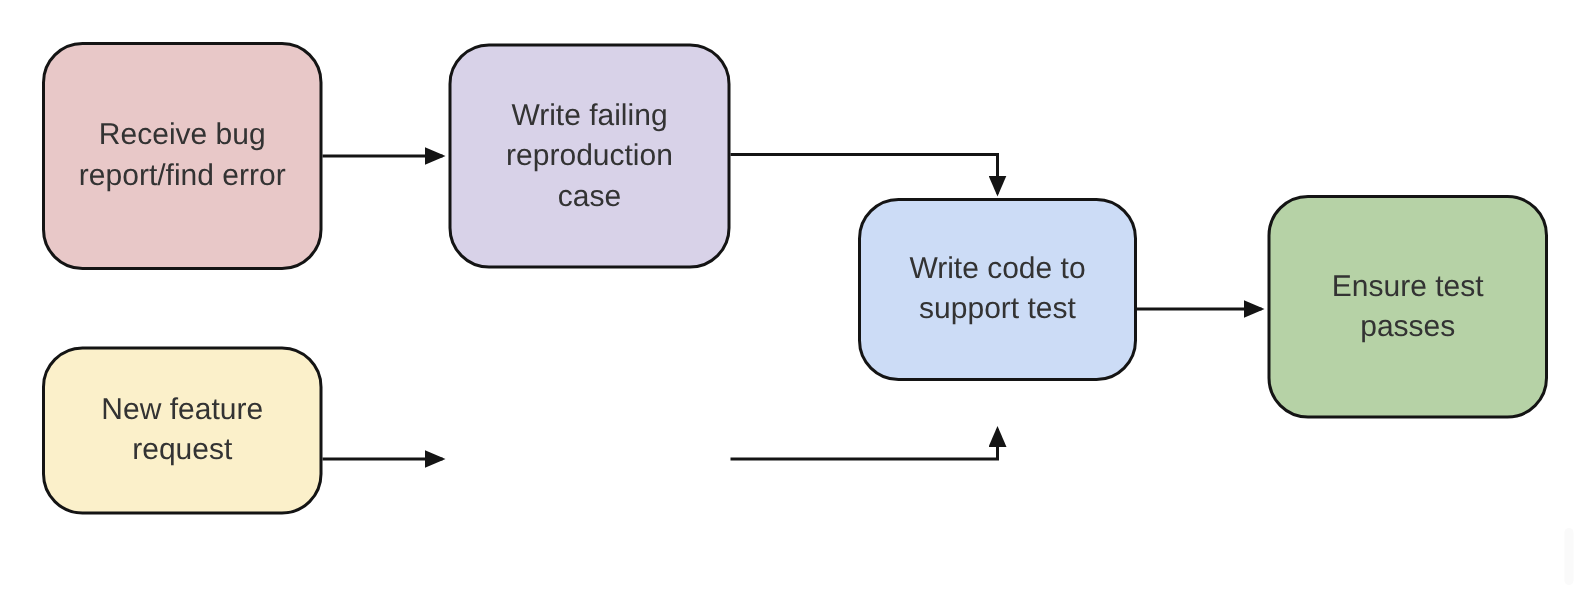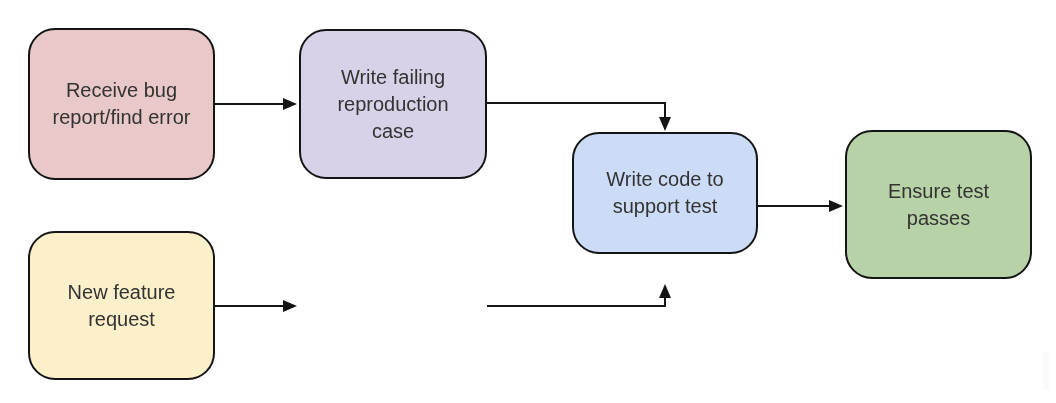--- a/index.html
+++ b/index.html
@@ -71,21 +71,21 @@
   <div class="node" style="left: 28px; top: 28px; width: 187px; height: 152px; background-color: rgb(232, 200, 200);">
     <span class="label">Receive bug
 report/find error</span>
   </div>
 
   <div class="node" style="left: 299px; top: 29px; width: 188px; height: 150px; background-color: rgb(216, 210, 232);">
     <span class="label">Write failing
 reproduction case</span>
   </div>
 
-  <div class="node" style="left: 28px; top: 231px; width: 187px; height: 149px; background-color: rgb(251, 240, 202);">
+  <div class="node" style="left: 28px; top: 231px; width: 187px; height: 112px; background-color: rgb(251, 240, 202);">
     <span class="label">New feature
 request</span>
   </div>
 
 
   <div class="node" style="left: 572px; top: 132px; width: 186px; height: 122px; background-color: rgb(204, 220, 246);">
     <span class="label">Write code to
 support test</span>
   </div>
 

